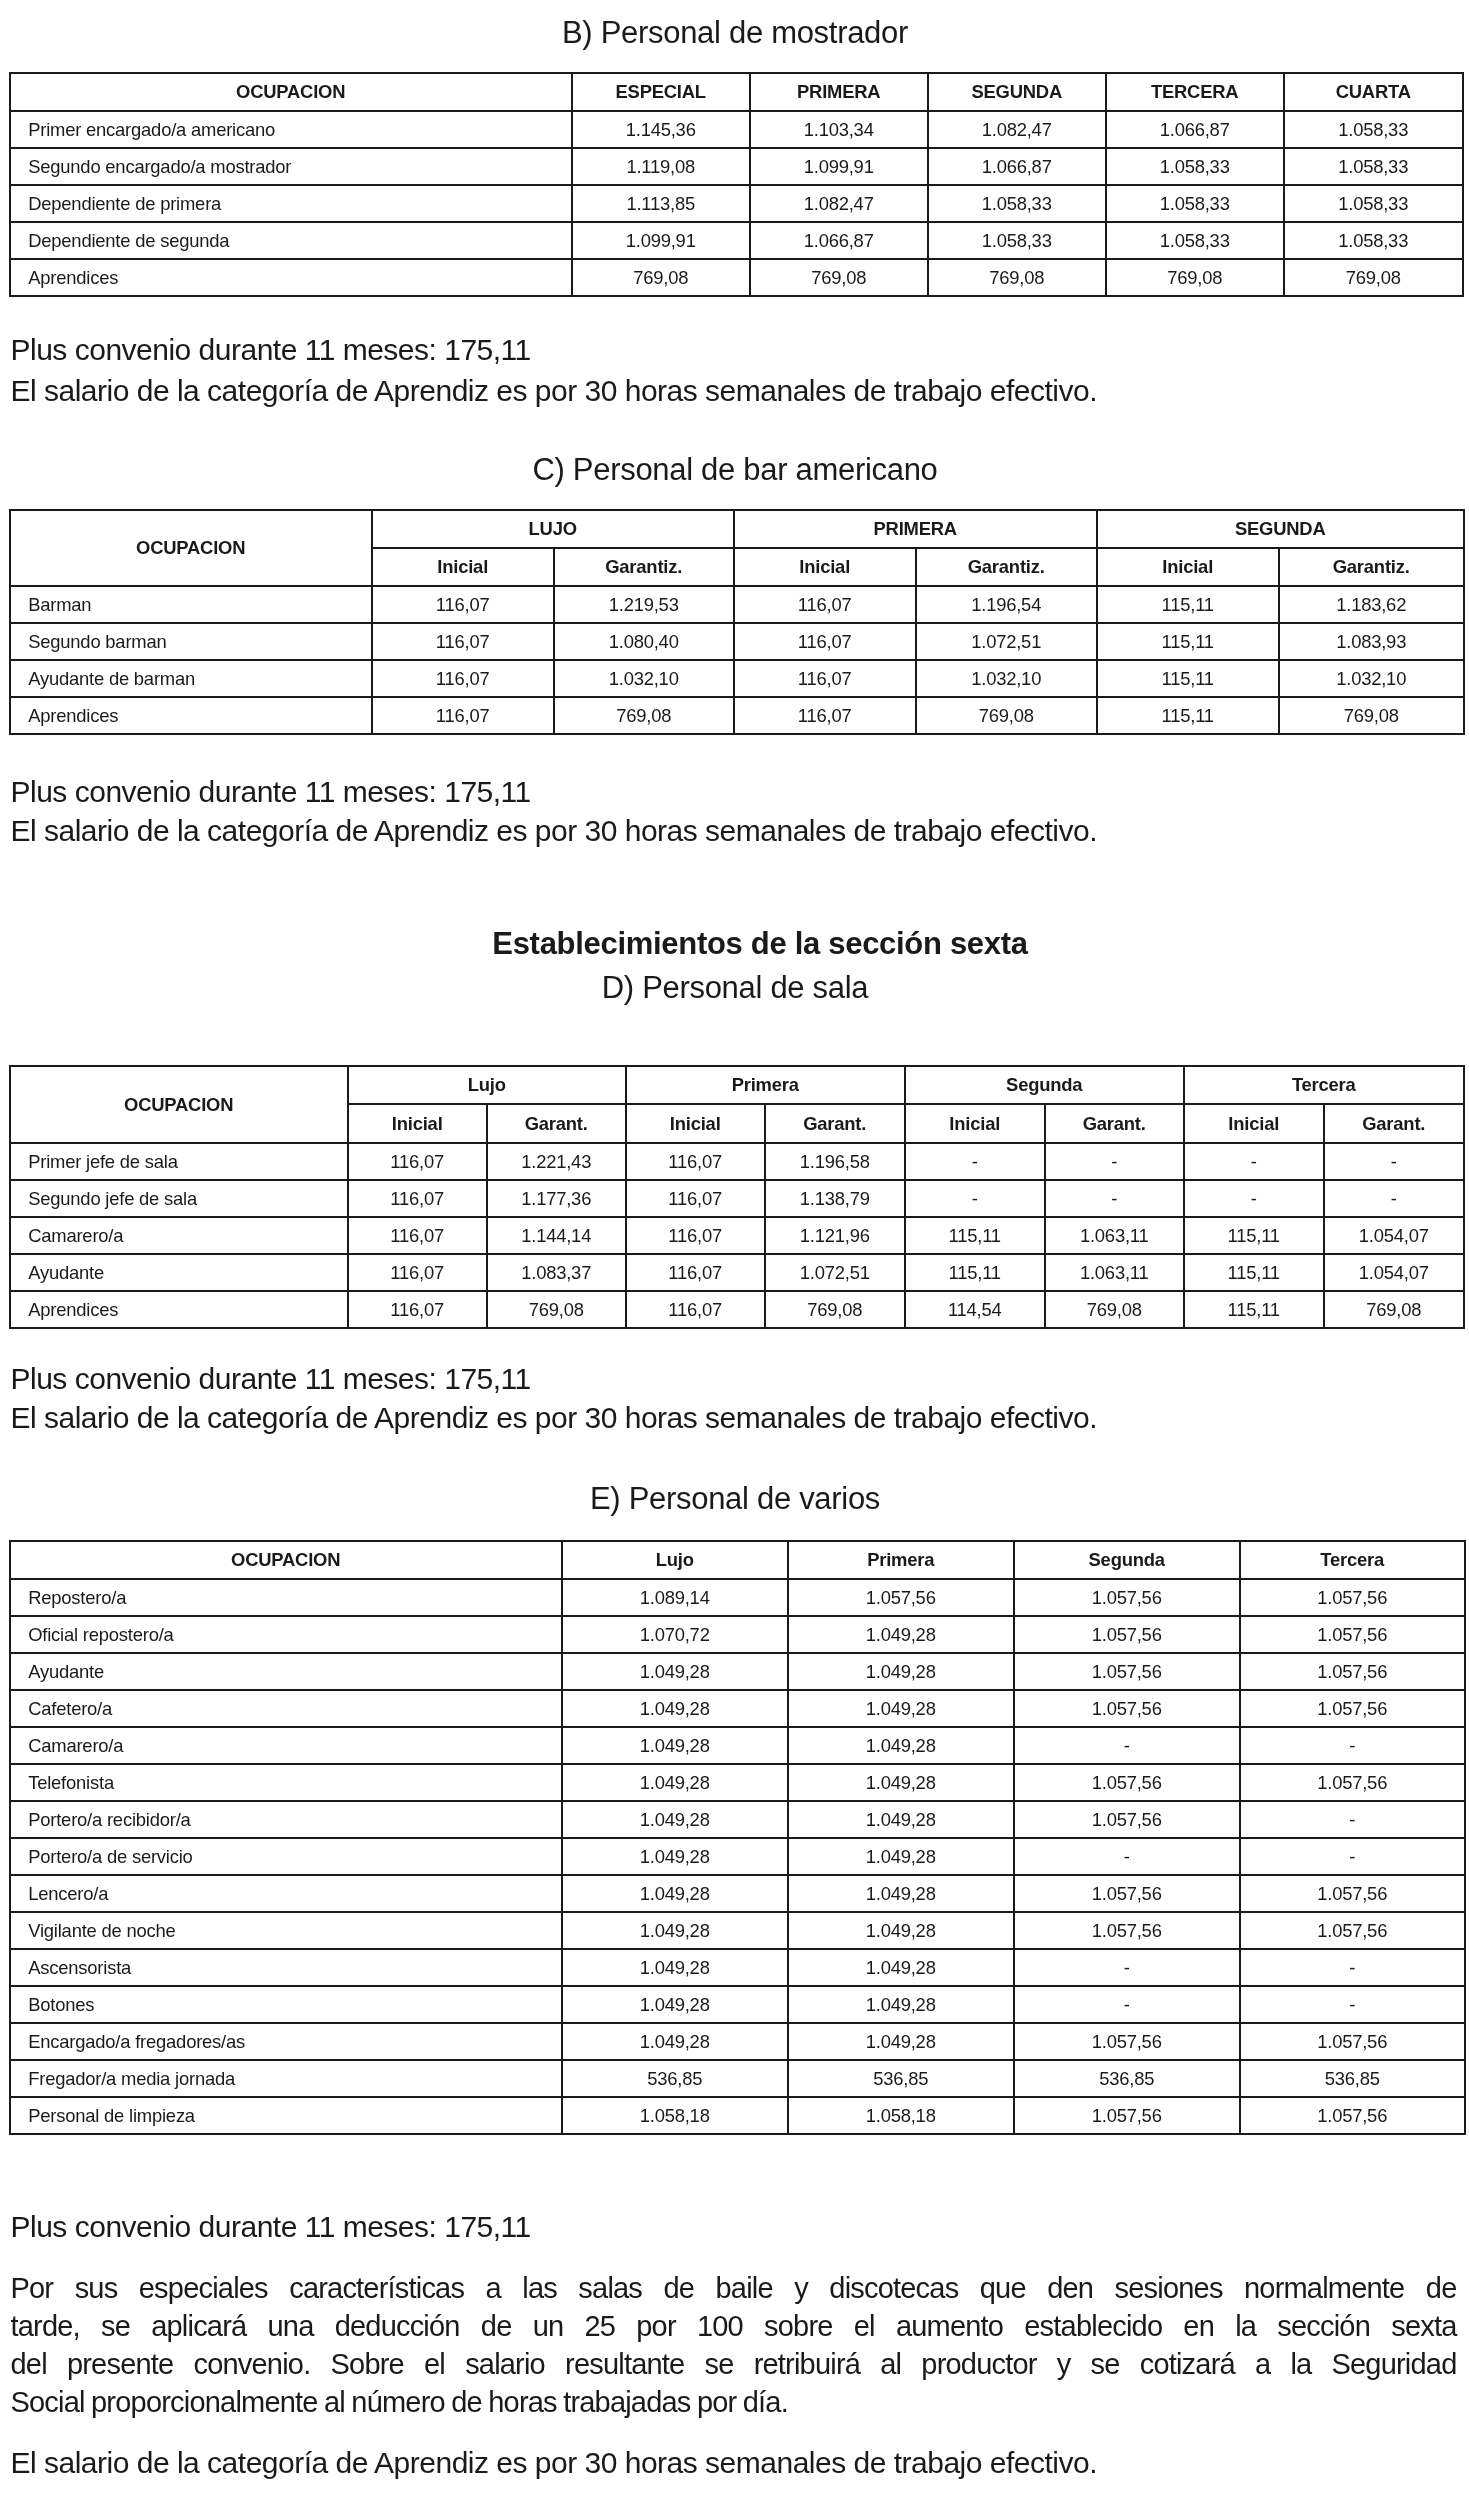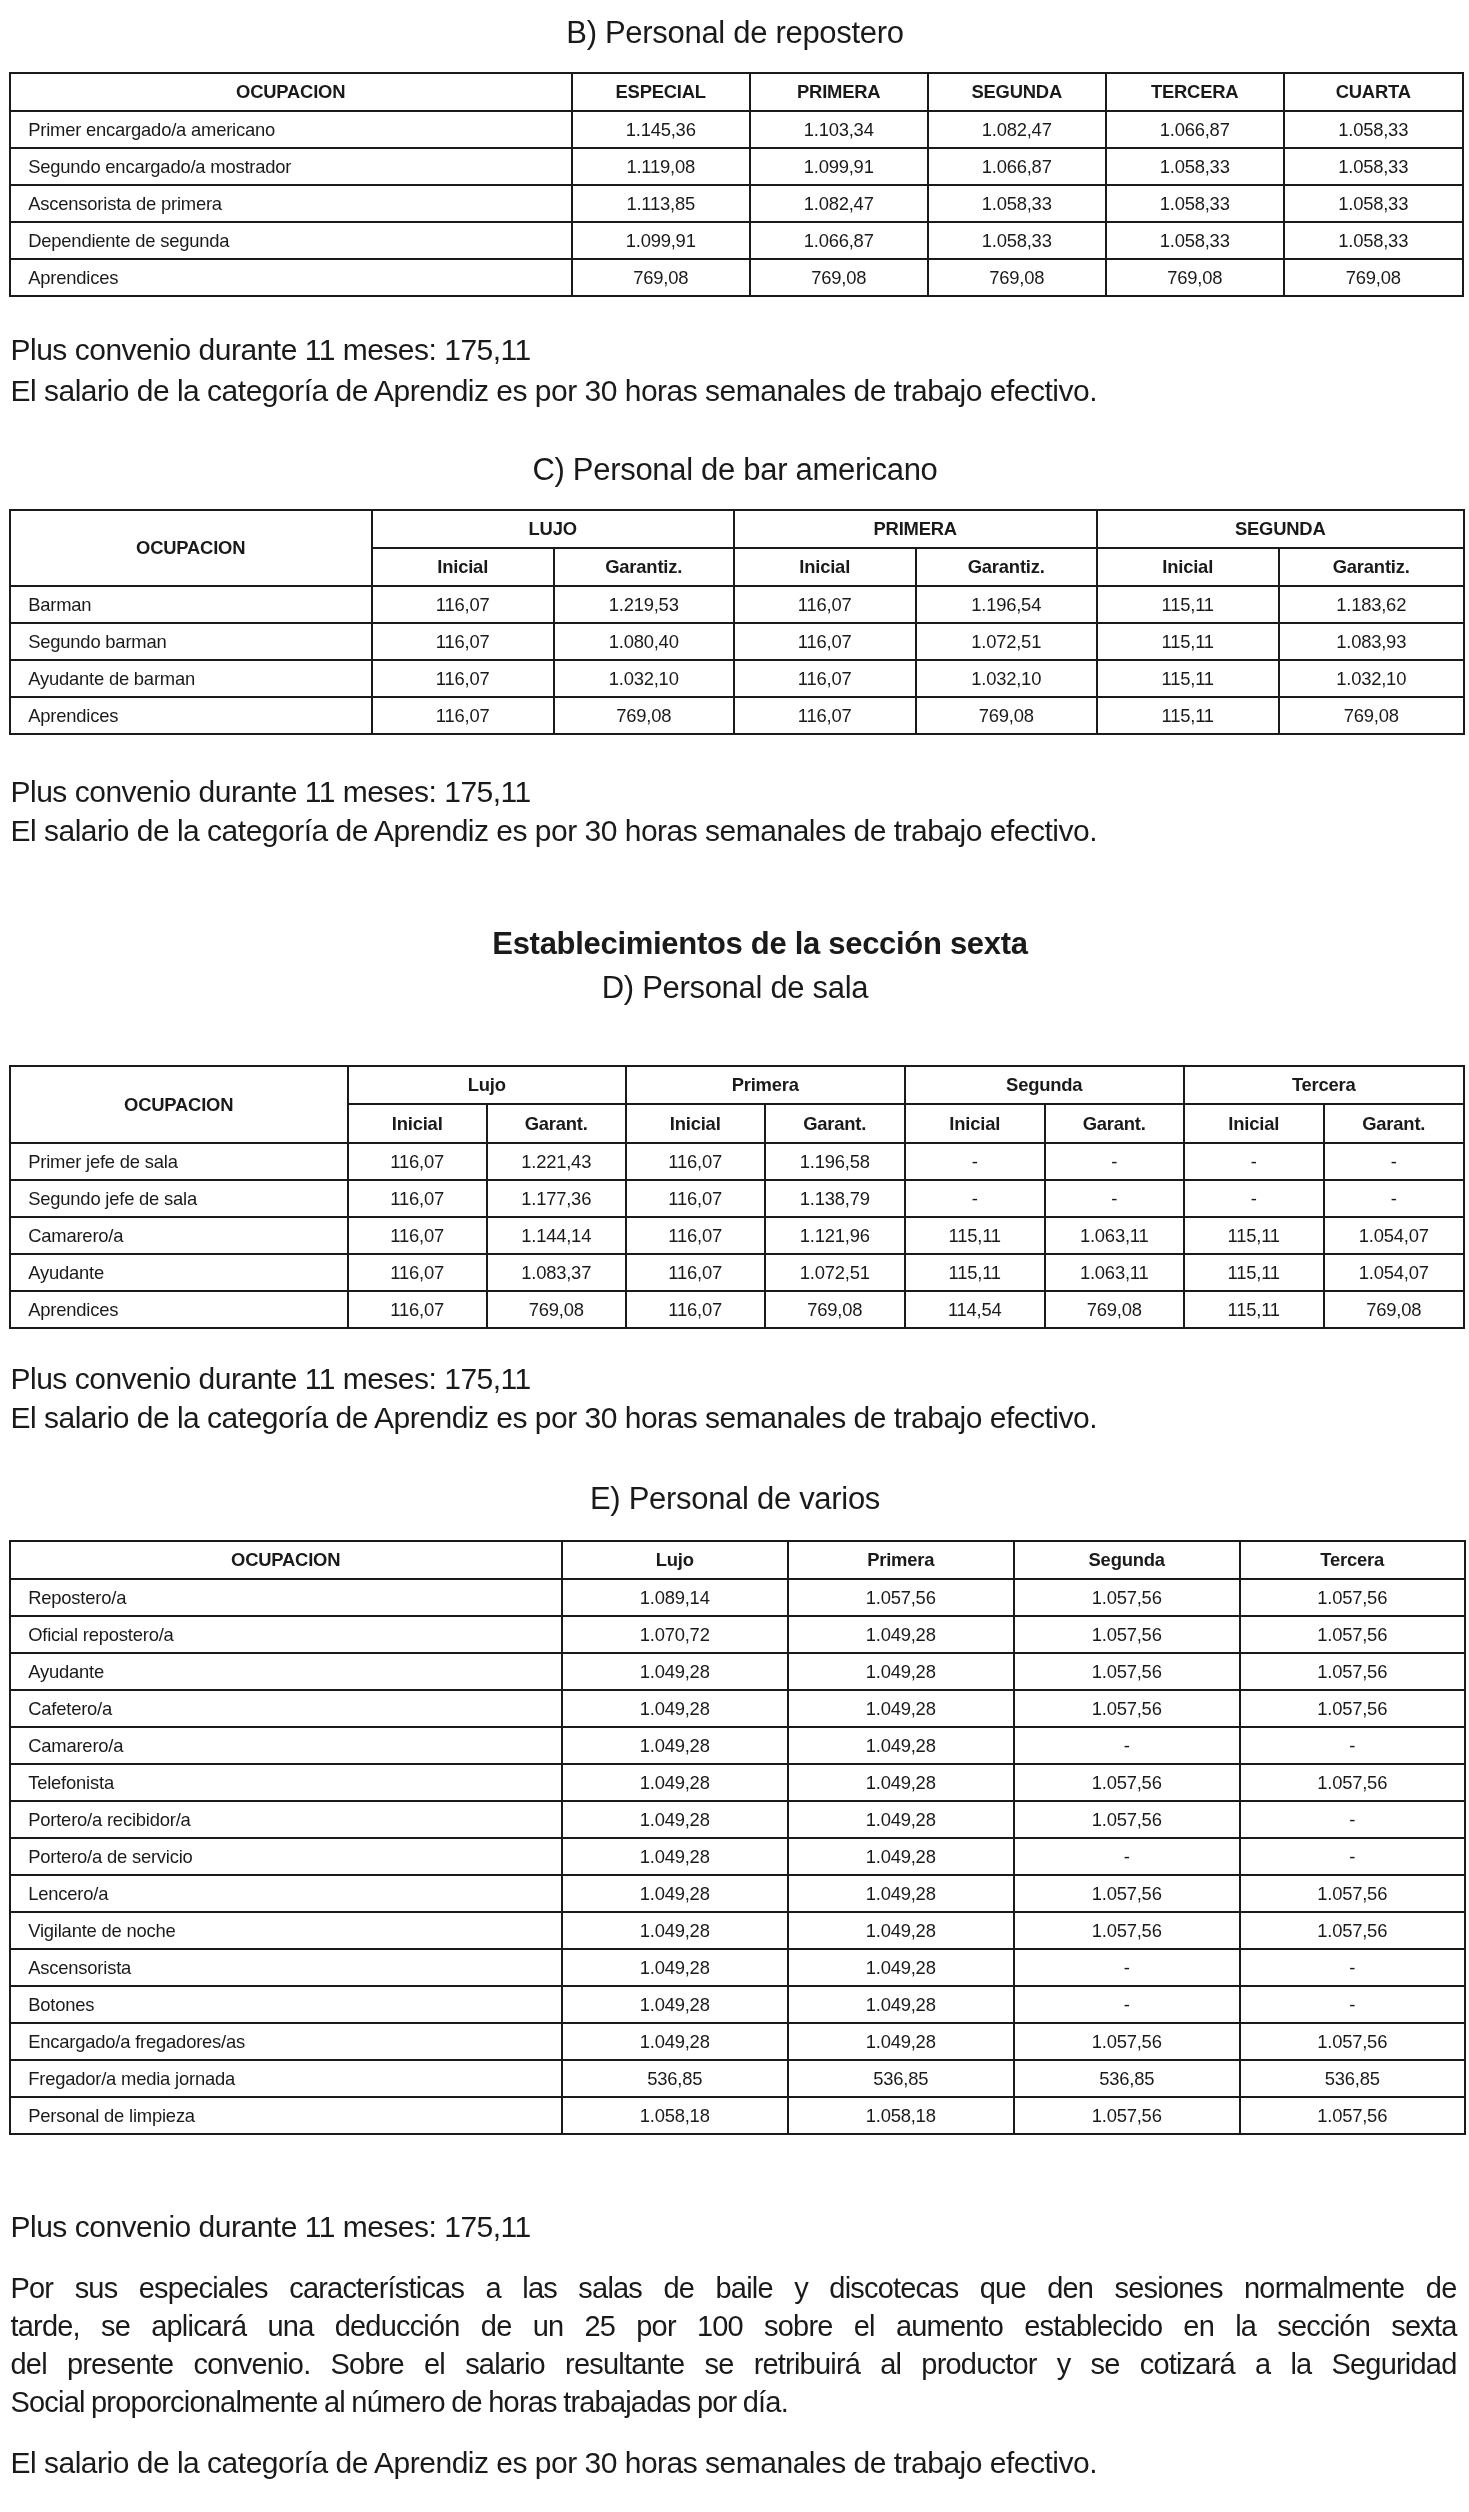--- a/index.html
+++ b/index.html
@@ -13,21 +13,21 @@
   .para span.last { text-align-last: left; }
   table.grid { position: absolute; left: 8.7px; border-collapse: collapse; table-layout: fixed; font-size: 18.4px; letter-spacing: -0.2px; }
   table.grid td, table.grid th { border: 2.6px solid #1a1a1a; padding: 0; overflow: hidden; white-space: nowrap; }
   table.grid th { font-weight: bold; text-align: center; }
   table.grid td { text-align: center; }
   table.grid td.occ { text-align: left; padding-left: 17.5px; }
 </style>
 </head>
 <body>
 
-<div class="heading" style="top:15px;">B) Personal de repostero</div>
+<div class="heading" style="top:15px;">B) Personal de mostrador</div>
 
 <table class="grid" style="top:72px; width:1454px;">
   <colgroup>
       <col style="width:562px">
       <col style="width:178px">
       <col style="width:178px">
       <col style="width:178px">
       <col style="width:178px">
       <col style="width:179px">
     </colgroup>
@@ -52,21 +52,21 @@
       </tr>
       <tr style="height: 37px;">
         <td class="occ">Segundo encargado/a mostrador</td>
         <td>1.119,08</td>
         <td>1.099,91</td>
         <td>1.066,87</td>
         <td>1.058,33</td>
         <td>1.058,33</td>
       </tr>
       <tr style="height: 37px;">
-        <td class="occ">Ascensorista de primera</td>
+        <td class="occ">Dependiente de primera</td>
         <td>1.113,85</td>
         <td>1.082,47</td>
         <td>1.058,33</td>
         <td>1.058,33</td>
         <td>1.058,33</td>
       </tr>
       <tr style="height: 37px;">
         <td class="occ">Dependiente de segunda</td>
         <td>1.099,91</td>
         <td>1.066,87</td>

